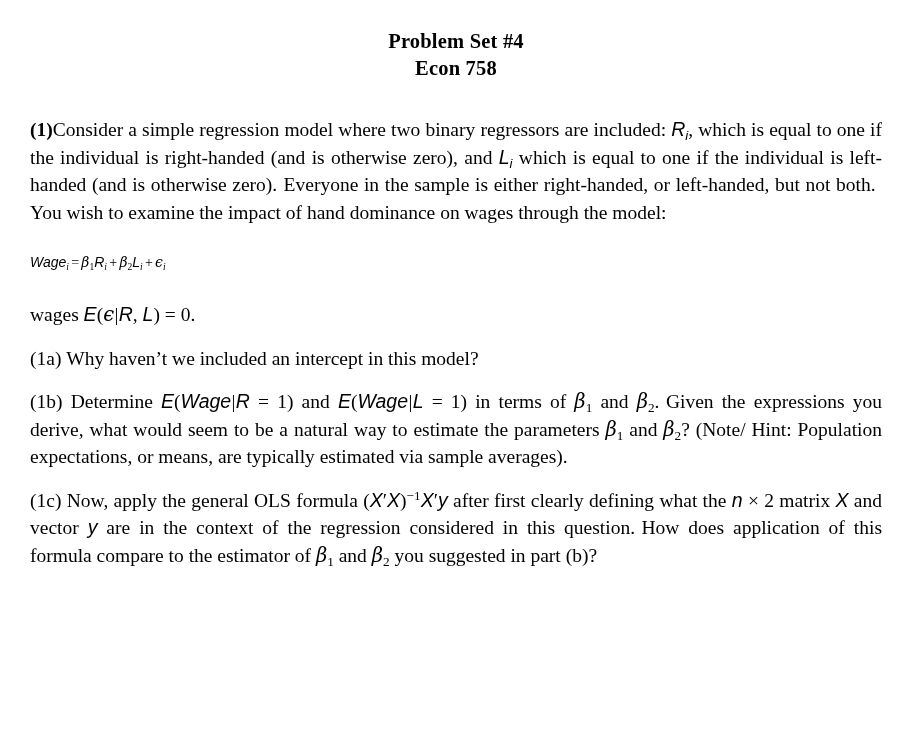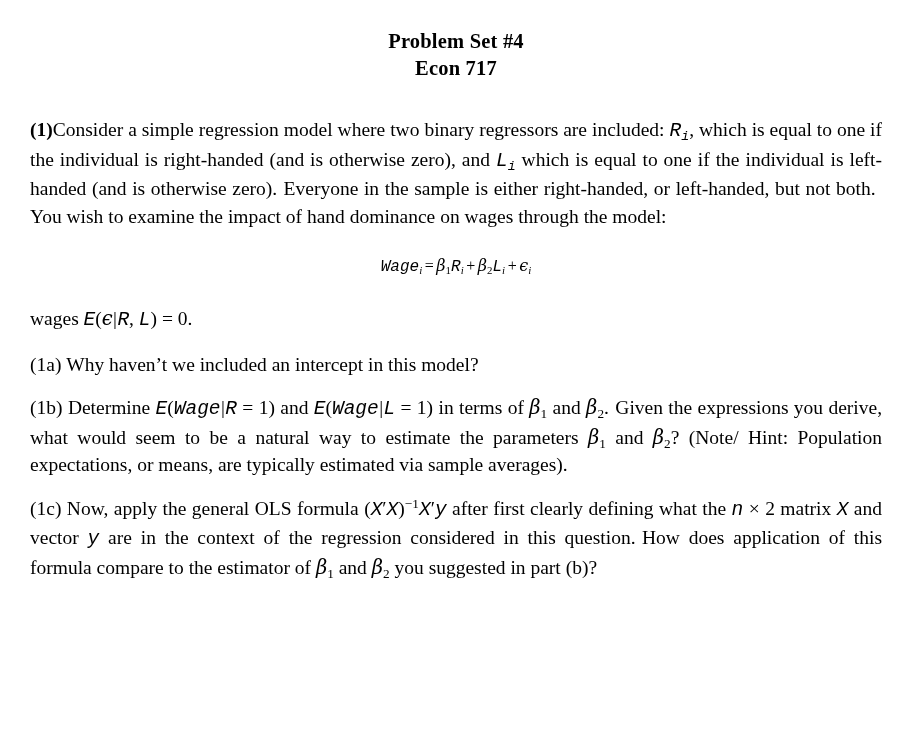--- a/index.html
+++ b/index.html
@@ -42,28 +42,27 @@
   .para.block-gap {
     margin-top: 16px;
   }
   .para.nojust {
     text-align: left;
   }
   .bold-num {
     font-weight: bold;
   }
   .eq-display {
-    text-align: center;
-    font-size: 16px;
+    font-size: 14px;
     margin: 22px 0 24px 0;
     line-height: 28px;
   }
   
   .mi {
-    font-family: Liberation Mono, monospace;
+    font-family: Liberation Sans, sans-serif;
     font-style: italic;
   }
   .mu {
     font-family: "Liberation Serif", "DejaVu Serif", serif;
     font-style: normal;
   }
   .mgreek {
     font-family: "DejaVu Serif", "Liberation Serif", serif;
     font-style: italic;
   }
@@ -101,21 +100,21 @@
     width: 0.33em;
   }
 </style>
 </head>
 <body>
 
 <div class="page">
 
   <div class="title-block">
     <div class="title-line">Problem Set #4</div>
-    <div class="title-line">Econ 717</div>
+    <div class="title-line">Econ 758</div>
   </div>
 
   <p class="para"><span class="bold-num">(1)</span><span>Consider a simple regression model where two binary regressors are included: </span><span class="mi"><span>R</span><sub class="msub">i</sub></span><span>, which is equal to one if the individual is right-handed (and is otherwise zero), and </span><span class="mi"><span>L</span><sub class="msub">i</sub></span><span> which is equal to one if the individual is left-handed (and is otherwise zero).</span><span class="sp-sent"></span><span>Everyone in the sample is either right-handed, or left-handed, but not both.</span><span class="sp-sent"></span><span>You wish to examine the impact of hand dominance on wages through the model:</span></p>
 
   <div class="eq-display"><span class="mi">Wage</span><sub class="msub">i</sub><span class="op mu">=</span><span class="mgreek">β</span><sub class="msub-up">1</sub><span class="mi">R</span><sub class="msub">i</sub><span class="op mu">+</span><span class="mgreek">β</span><sub class="msub-up">2</sub><span class="mi">L</span><sub class="msub">i</sub><span class="op mu">+</span><span class="mgreek">ϵ</span><sub class="msub">i</sub></div>
 
   <p class="para nojust"><span>wages </span><span class="mi">E</span><span class="mu">(</span><span class="mgreek">ϵ</span><span class="bar">|</span><span class="mi">R</span><span class="mu">, </span><span class="mi">L</span><span class="mu">)</span><span class="mu"> = </span><span class="mu">0.</span></p>
 
   <p class="para nojust block-gap"><span>(1a)</span>&nbsp;<span>Why haven’t we included an intercept in this model?</span></p>
 

